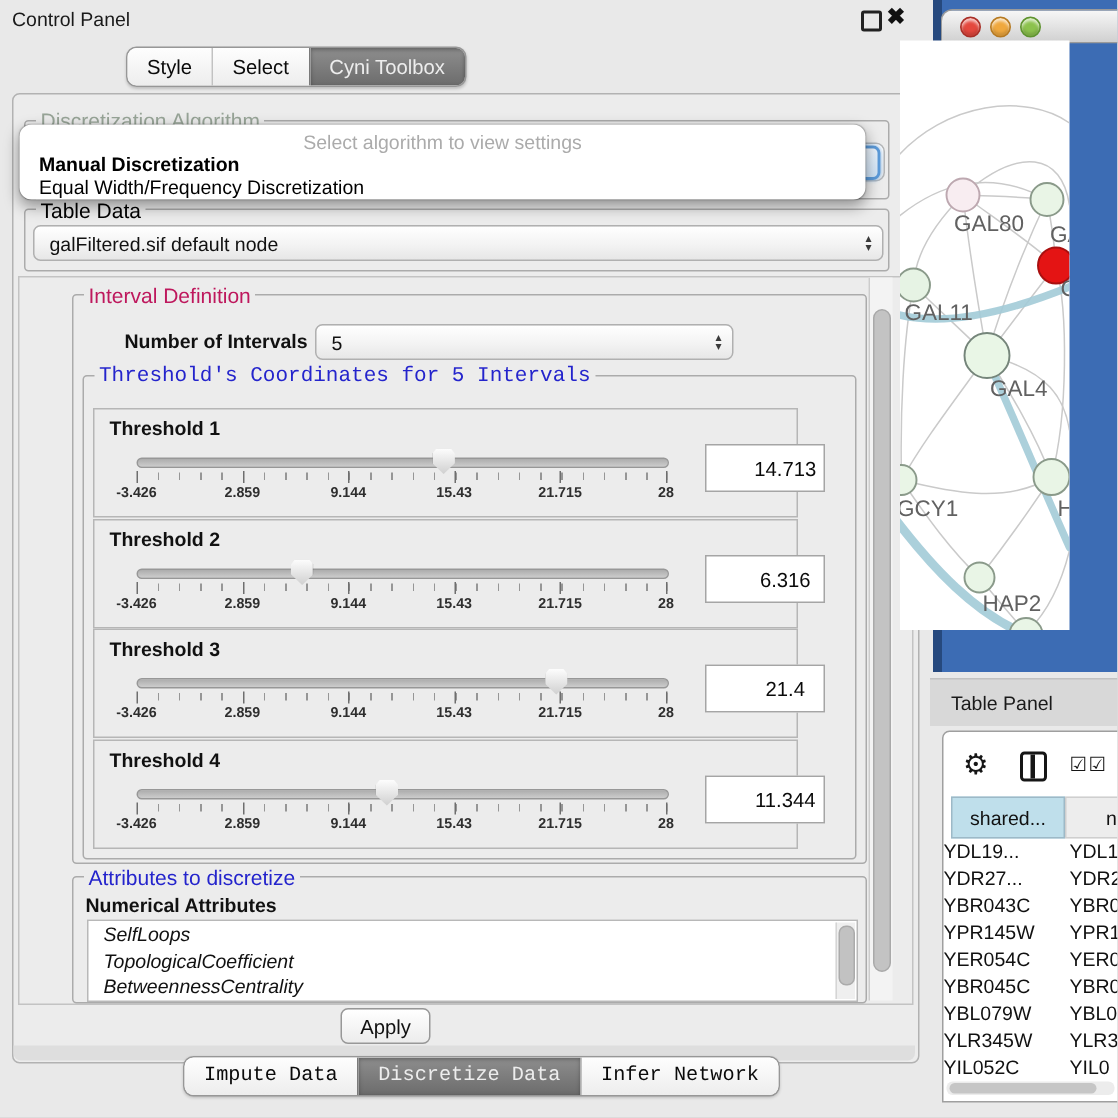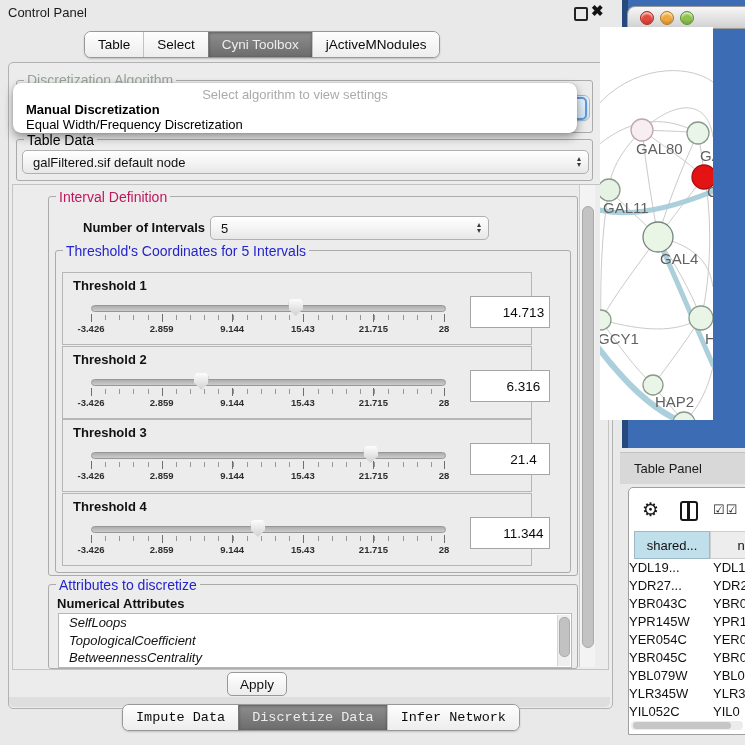--- a/index.html
+++ b/index.html
@@ -116,30 +116,27 @@
 <body>
 
 <div id="app">
 
   <div class="abs cp-title">Control Panel</div>
   <div class="abs float-btn"></div>
   <div class="abs close-btn">✖</div>
 
   <div class="segbar" style="left:84px;top:31px;">
     <div class="seg">
-        <span>Table</span>
+        <span>Style</span>
       </div>
     <div class="seg">
         <span>Select</span>
       </div>
     <div class="seg sel">
         <span>Cyni Toolbox</span>
-      </div>
-    <div class="seg">
-        <span>jActiveMNodules</span>
       </div>
   </div>
 
   <div class="abs main-panel"></div>
 
   <div class="groupbox" style="left:16px;top:80px;width:575px;height:51px;"></div>
   <div class="grouptitle gt-dim" style="left:24px;top:72px;">Discretization Algorithm</div>
   <div class="abs hidden-combo-end">
     <div class="blue-stepper"></div>
   </div>
@@ -171,21 +168,21 @@
   <div class="abs" style="left:83px;top:220px;font-weight:700;">Number of Intervals</div>
   <div class="combo" style="left:210px;top:216px;width:277px;height:22px;">
     <span class="txt">5</span>
     <span class="stepper">
       <span>▴</span>
         <span>▾</span>
     </span>
   </div>
 
   <div class="groupbox" style="left:55px;top:250px;width:514px;height:321px;"></div>
-  <div class="grouptitle gt-blue" style="left:63px;top:243px;">Threshold's Coordinates for 5 Intervals</div>
+  <div class="grouptitle gt-blue" style="left:63px;top:243px;font-family:Liberation Mono, monospace;">Threshold's Coordinates for 5 Intervals</div>
 
   <div class="tblock" style="top:272px;">
     <div class="t-label">Threshold 1</div>
     <div class="track">
         <div class="thumb" style="left: 57.7197%;"></div>
       </div>
     <div class="ticks-minor"></div>
     <div class="tmaj p1"></div>
       <div class="tmaj p2"></div>
       <div class="tmaj p3"></div>

